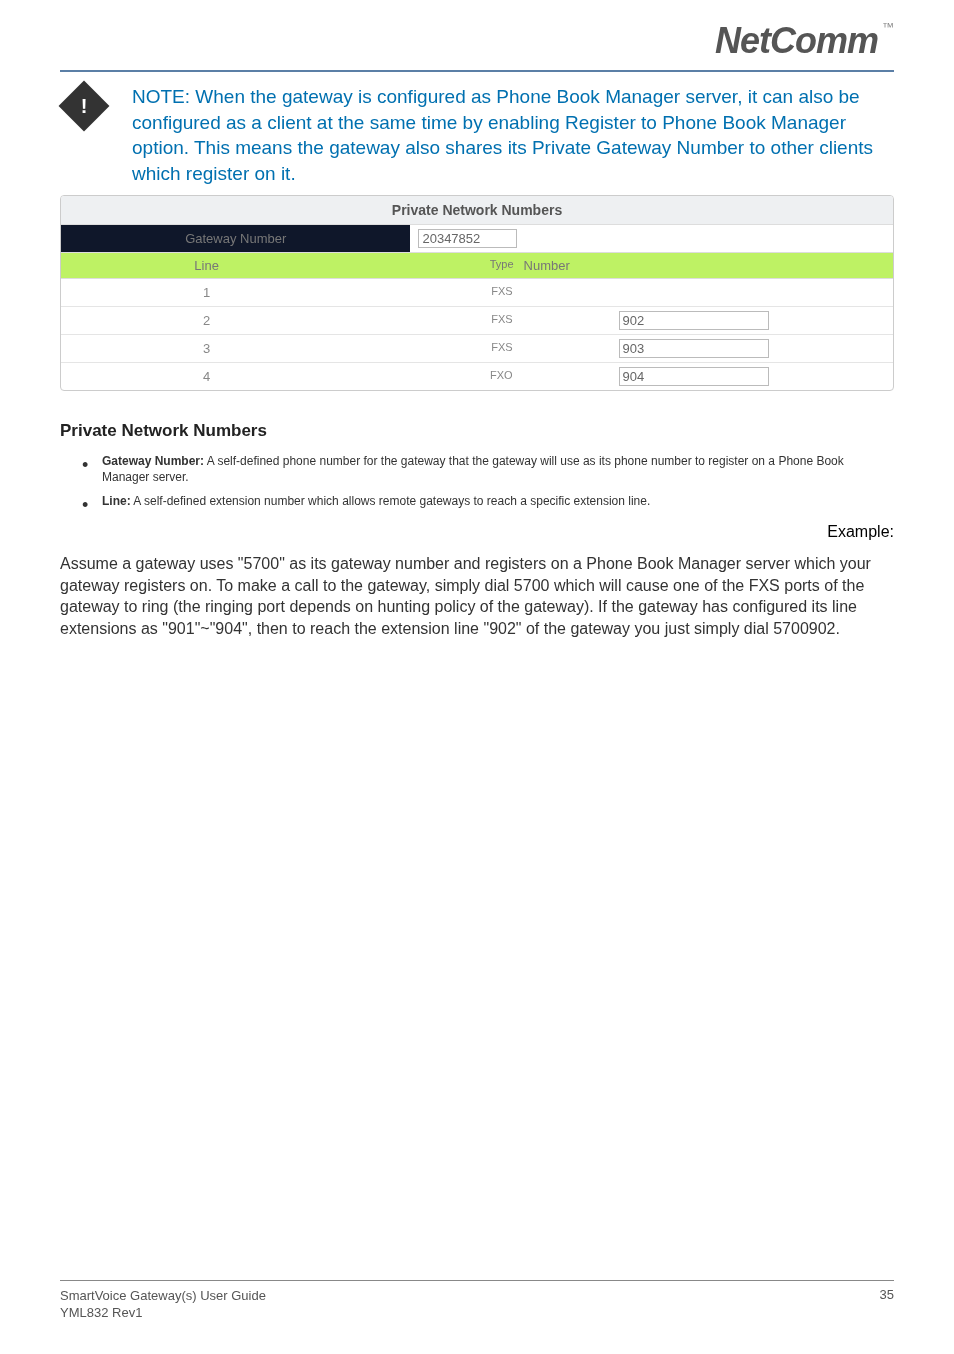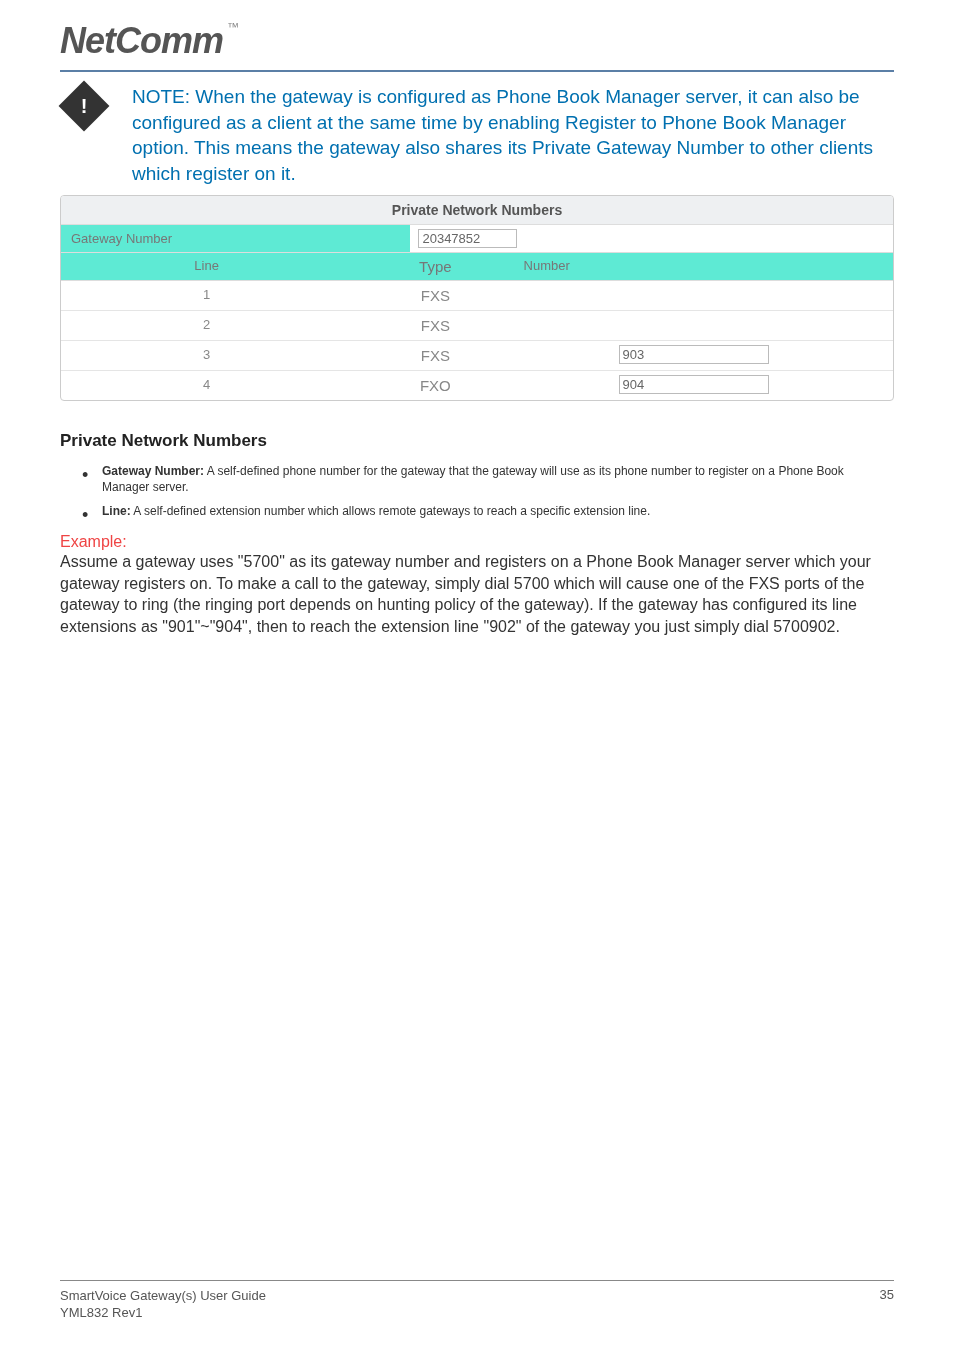--- a/index.html
+++ b/index.html
@@ -13,21 +13,21 @@
       height: 1354px;
       background: #ffffff;
       position: relative;
       padding: 0;
     }
     .content {
       padding: 0 60px;
     }
     .header-row {
       display: flex;
-      justify-content: flex-start;
+      justify-content: flex-end;
       align-items: center;
       padding: 20px 60px 8px 60px;
       border-radius: 22px;
     }
     .logo {
       font-family: 'Arial Black', Arial, sans-serif;
       font-weight: 900;
       font-style: italic;
       font-size: 36px;
       color: #555555;
@@ -92,53 +92,53 @@
       color: #555;
       padding: 6px 0;
       border-bottom: 1px solid #ddd;
     }
     .gw-row {
       display: flex;
       border-bottom: 1px solid #ddd;
     }
     .gw-label {
       width: 42%;
-      text-align: left;
+      text-align: center;
       padding: 6px 10px;
       font-size: 13px;
       color: #777;
-      background: #5eead4;
+      background: #0f172a;
     }
     .gw-input-cell {
       padding: 4px 8px;
     }
     .gw-input-cell input {
       font-size: 13px;
       width: 99px;
       padding: 1px 3px;
       border: 1px solid #bbb;
       color: #666;
     }
     .line-header {
       display: flex;
-      background: #5eead4;
+      background: #bef264;
       border-bottom: 1px solid #ddd;
     }
     .col-line {
       width: 35%;
       text-align: center;
       padding: 5px;
       font-size: 13px;
       color: #777;
     }
     .col-type {
       width: 20%;
-      text-align: center;
+      text-align: right;
       padding: 5px;
-      font-size: 15px;
+      font-size: 11px;
       color: #777;
     }
     .col-number {
       width: 45%;
       text-align: left;
       padding: 5px;
       font-size: 13px;
       color: #777;
     }
     .line-row {
@@ -188,22 +188,23 @@
       content: "•";
       position: absolute;
       left: 0;
       font-size: 18px;
     }
     .bullet-term {
       font-weight: bold;
     }
     .example-label {
       font-size: 16px;
-      color: #ef4444;
-      margin-bottom: 0;
+      color: #000000;
+      margin-bottom: 12px;
+      text-align: right;
     }
     .example-para {
       font-size: 16px;
       color: #333;
       line-height: 1.35;
     }
     .footer {
       position: absolute;
       bottom: 32px;
       left: 60px;
@@ -249,20 +250,21 @@
       <div class="col-type">Type</div>
       <div class="col-number">Number</div>
     </div>
     <div class="line-row">
       <div class="col-line">1</div>
       <div class="col-type">FXS</div>
     </div>
     <div class="line-row">
       <div class="col-line">2</div>
       <div class="col-type">FXS</div>
+      <div class="col-number"><input type="text" value="902" style=""></div>
     </div>
     <div class="line-row">
       <div class="col-line">3</div>
       <div class="col-type">FXS</div>
       <div class="col-number"><input type="text" value="903" style=""></div>
     </div>
     <div class="line-row">
       <div class="col-line">4</div>
       <div class="col-type">FXO</div>
       <div class="col-number"><input type="text" value="904" style=""></div>

